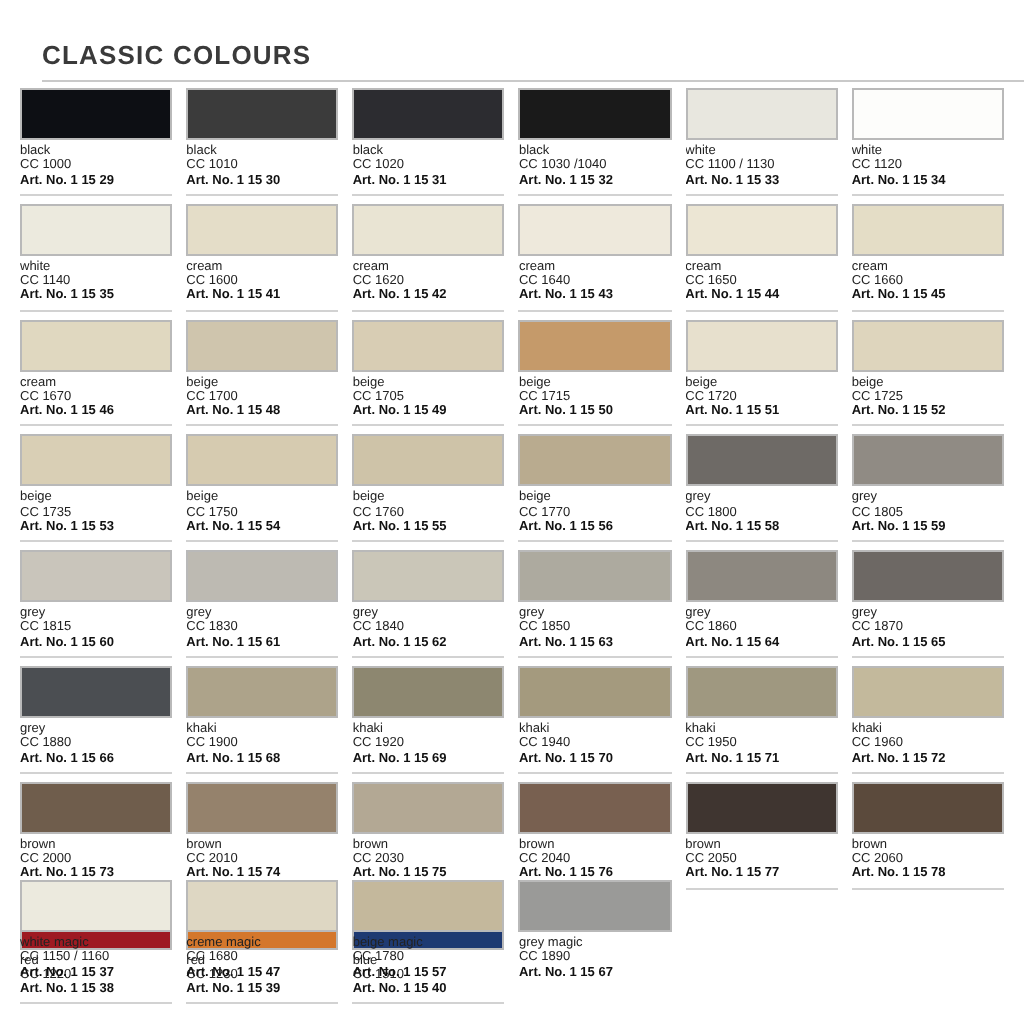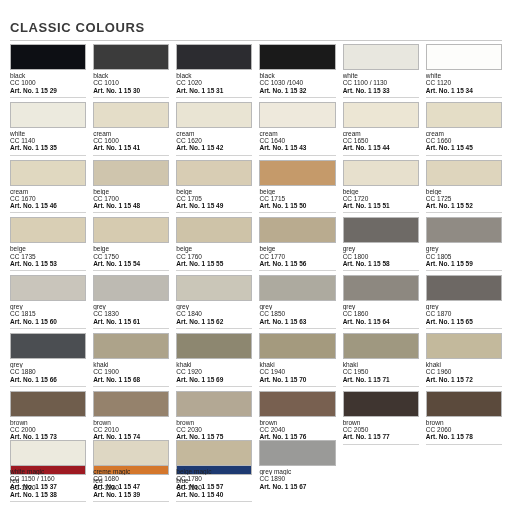--- a/index.html
+++ b/index.html
@@ -20,21 +20,21 @@
     font-weight: bold;
     color: #3a3a3a;
     letter-spacing: 0.6px;
     margin: 0;
   }
   .rule {
     height: 1px;
     background: #c9c9c9;
     margin-top: 5px;
   }
-  #classic-title-wrap { position: absolute; left: 10px; top: 20px; width: 492px; }
+  #classic-title-wrap { position: absolute; left: 21px; top: 20px; width: 492px; }
   #magic-title-wrap   { position: absolute; left: 10px; top: 415px; width: 492px; }
 
   .grid {
     position: absolute;
     left: 10px;
     display: grid;
     grid-template-columns: repeat(6, 1fr);
     column-gap: 7px;
     row-gap: 0px;
     width: 492px;

